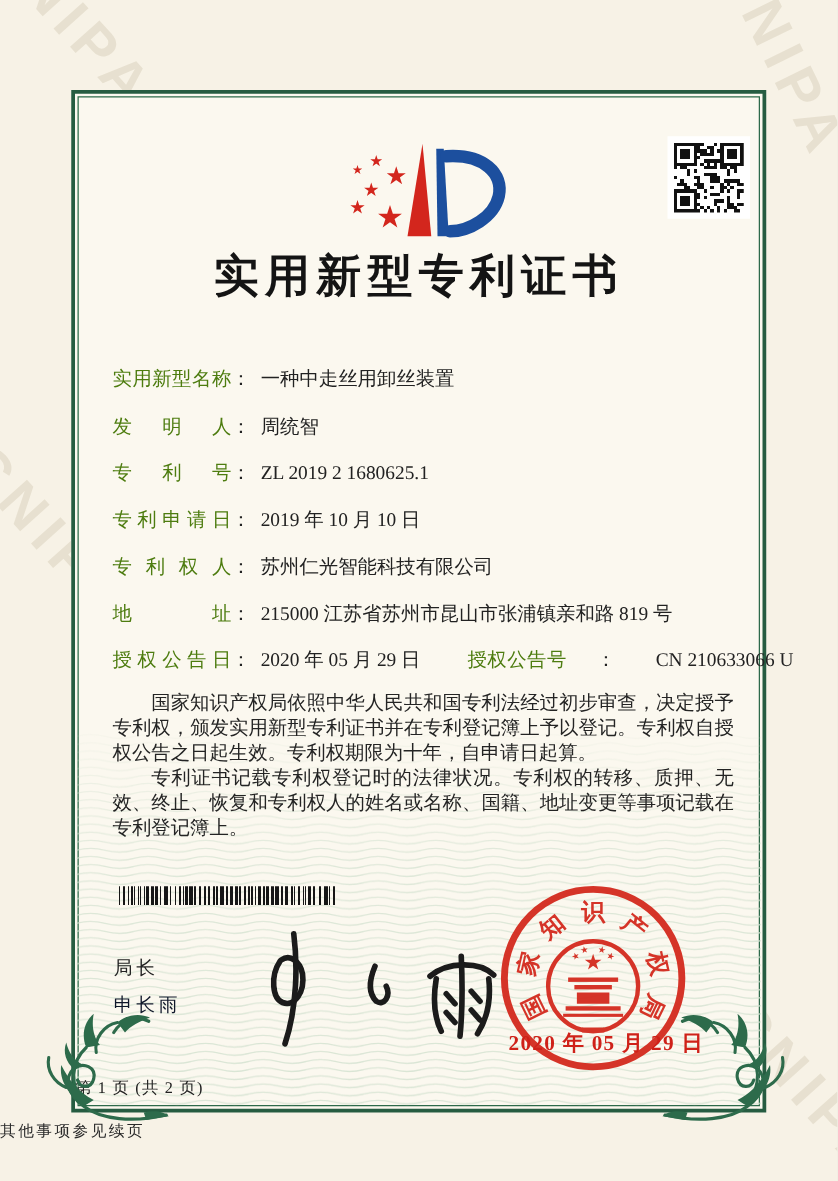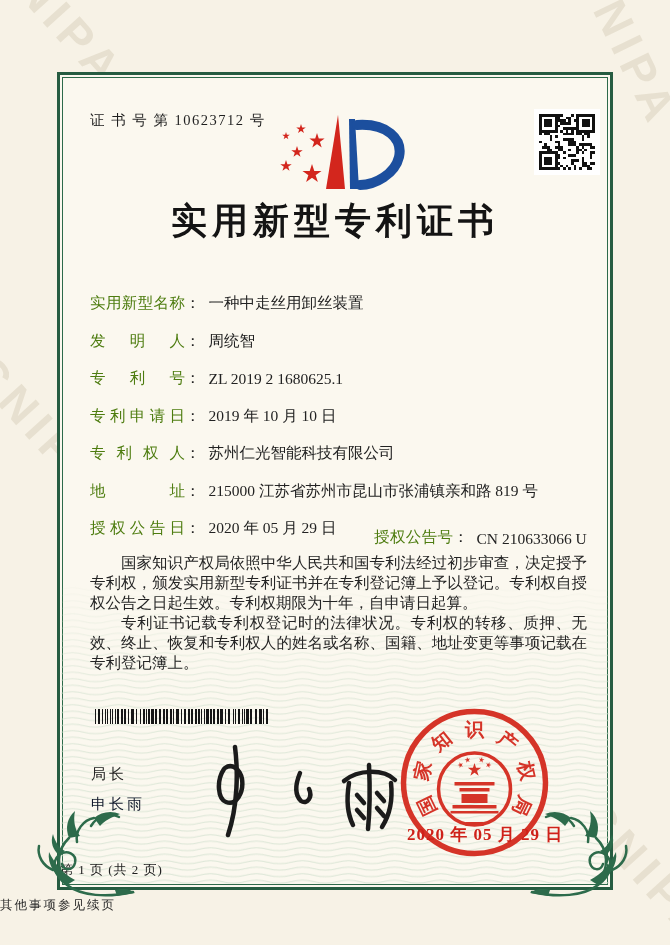--- a/index.html
+++ b/index.html
@@ -40,21 +40,21 @@
     font-size:36px; font-weight:bold; letter-spacing:5px; color:#141414;
   }
   .fields { position:absolute; left:30px; top:210px; width:497px; }
   .f-row { height:37.5px; display:flex; align-items:center; font-size:15.5px; position:relative; }
   .f-label {
     display:inline-block; width:95px; text-align:justify; text-align-last:justify;
     color:#4d7c0f; flex:none;
   }
   .f-colon { flex:none; color:#222; }
   .f-value { margin-left:8px; color:#222; white-space:nowrap; }
-  .f-pair2 { position:absolute; left:284px; top:0; height:37.5px; display:flex; align-items:flex-end; }
+  .f-pair2 { position:absolute; left:284px; top:0; height:37.5px; display:flex; align-items:center;gap:24px; }
   .f-pair2 .f-label { width:79px; }
   .paras {
     position:absolute; left:30px; top:478px; width:497px;
     font-size:15.5px; line-height:20px; text-align:justify; color:#242424;
   }
   .paras p { text-indent:2em; }
   .barcode { position:absolute; left:35px; top:634px; }
   .sig-title { position:absolute; left:31px; top:690px; font-family:Liberation Mono, monospace; font-size:15px; letter-spacing:3px; color:#222; }
   .sig-name  { position:absolute; left:31px; top:720px; font-family:"Liberation Sans",sans-serif; font-size:15px; letter-spacing:3px; color:#0f172a; }
   .sig-script { position:absolute; left:138px; top:664px; }
@@ -99,21 +99,20 @@
           <stop offset="0.35" stop-color="#fff" stop-opacity="0.8"></stop>
           <stop offset="1" stop-color="#fff" stop-opacity="0.95"></stop>
         </linearGradient>
         <mask id="wvmask">
             <rect width="548" height="300" fill="url(#wvfade)"></rect>
           </mask>
       </defs>
       <rect width="548" height="300" fill="url(#wv)" mask="url(#wvmask)"></rect>
     </svg>
 
-    <div class="cert-no">证 书 号 第 10623712 号</div>
 
     <svg class="logo" width="140" height="80" viewBox="0 0 140 80">
       <defs>
         <path id="star5" d="M0,-1 L0.588,0.809 L-0.951,-0.309 L0.951,-0.309 L-0.588,0.809 Z" fill-rule="nonzero"></path>
       </defs>
       <g fill="#d3261d">
         <use href="#star5" transform="translate(19,23) scale(4)"></use>
         <use href="#star5" transform="translate(34,16) scale(5)"></use>
         <use href="#star5" transform="translate(50,28) scale(8)"></use>
         <use href="#star5" transform="translate(30,39) scale(6)"></use>

